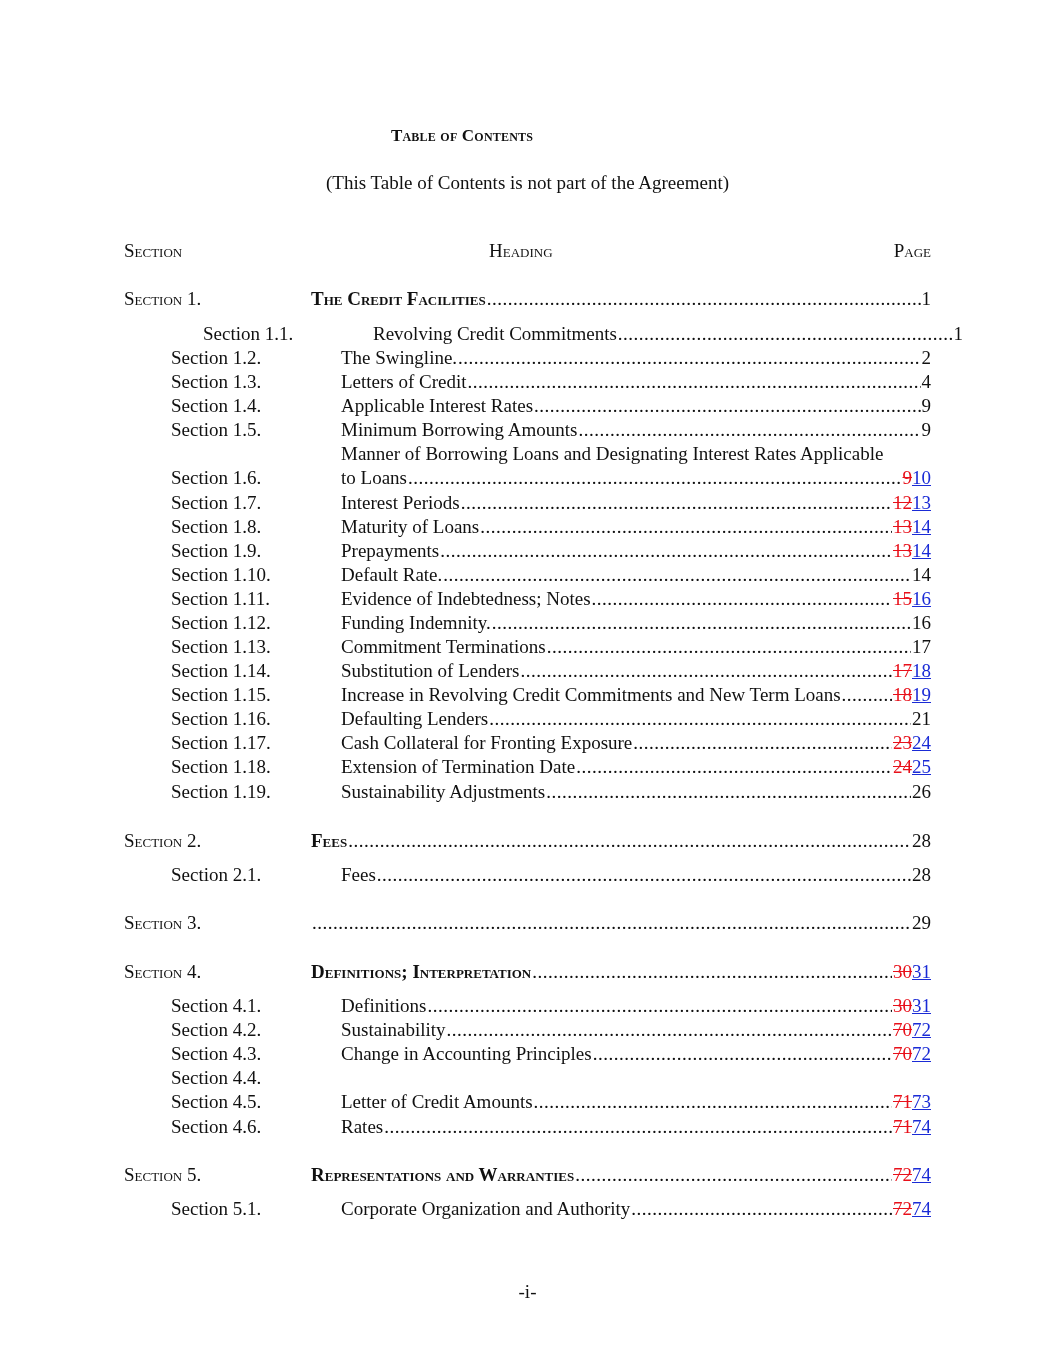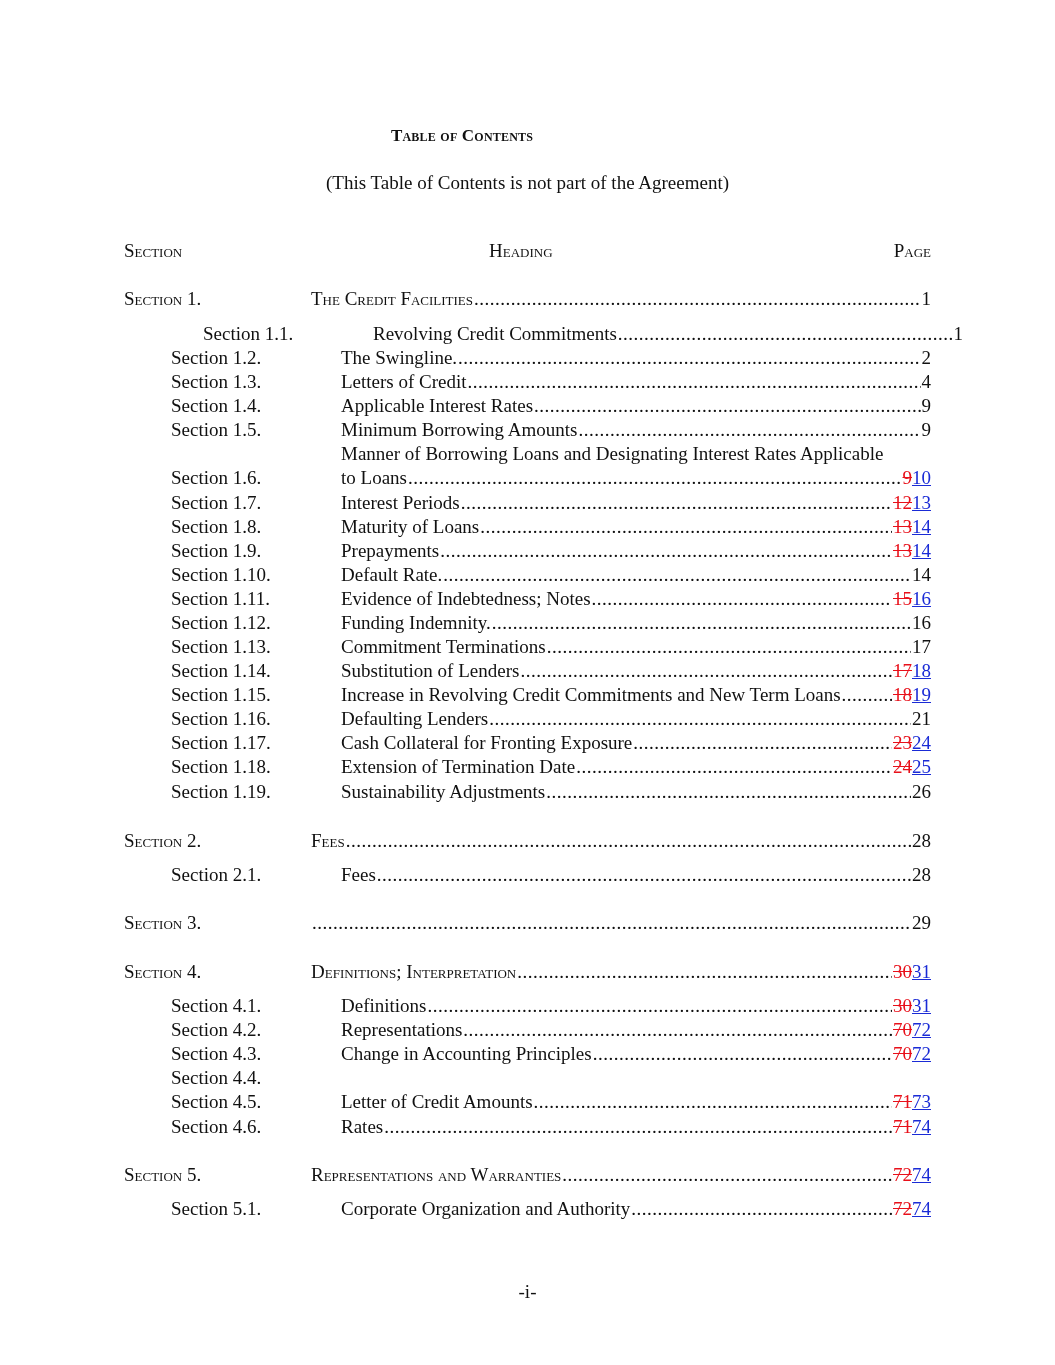--- a/index.html
+++ b/index.html
@@ -21,21 +21,21 @@
   }
   .row {
     position: absolute; left: 0; width: 1055px; height: 24px; font-size: 19px; line-height: 24px;
   }
   .row .num { position: absolute; white-space: nowrap; }
   .row .head {
     position: absolute; right: 124px; display: flex; align-items: baseline; white-space: nowrap;
   }
   .row.major .num { left: 124px; font-variant: small-caps; }
   .row.major .head { left: 311px; }
-  .row.major .ht { font-variant: small-caps; }
+  .row.major .ht { font-variant: small-caps; font-weight: bold; }
   .row.minor .num { left: 171px; }
   .row.minor .head { left: 341px; }
   .ht { flex: 0 0 auto; }
   .dots {
     flex: 1 1 auto; overflow: hidden; white-space: nowrap; margin: 0 1px;
     letter-spacing: 0.5px;
   }
   .dots::before {
     content: "..................................................................................................................................................................................................................................";
   }
@@ -254,21 +254,21 @@
       <span class="num">Section 4.1.</span>
       <span class="head">
         <span class="ht">Definitions</span>
         <span class="dots"></span>
         <span class="pg"><span class="del">30</span><span class="ins">31</span></span>
       </span>
     </div>
     <div class="row minor" style="top: 1018px;">
       <span class="num">Section 4.2.</span>
       <span class="head">
-        <span class="ht">Representations</span>
+        <span class="ht">Sustainability</span>
         <span class="dots"></span>
         <span class="pg"><span class="del">70</span><span class="ins">72</span></span>
       </span>
     </div>
     <div class="row minor" style="top: 1042px;">
       <span class="num">Section 4.3.</span>
       <span class="head">
         <span class="ht">Change in Accounting Principles</span>
         <span class="dots"></span>
         <span class="pg"><span class="del">70</span><span class="ins">72</span></span>

